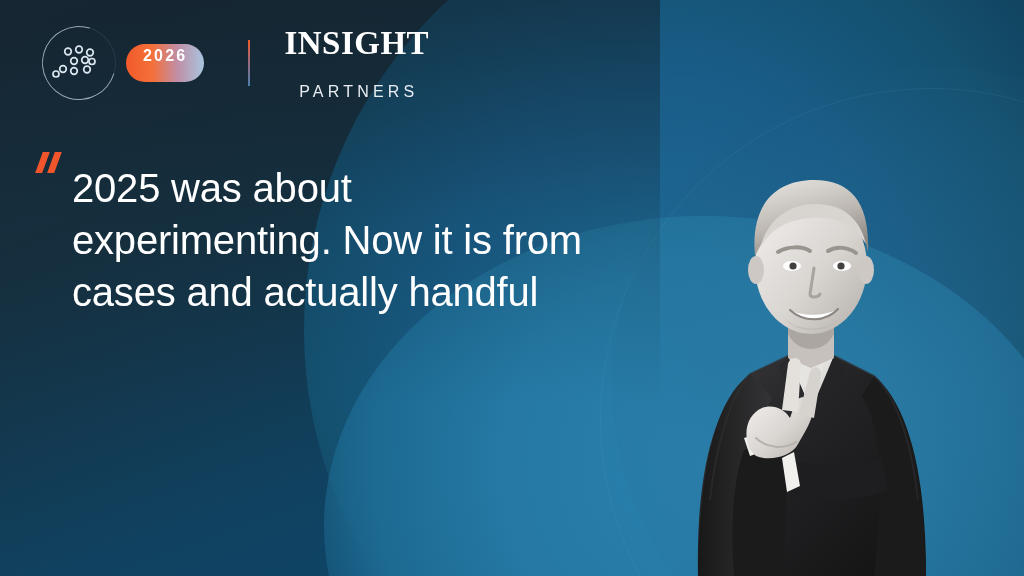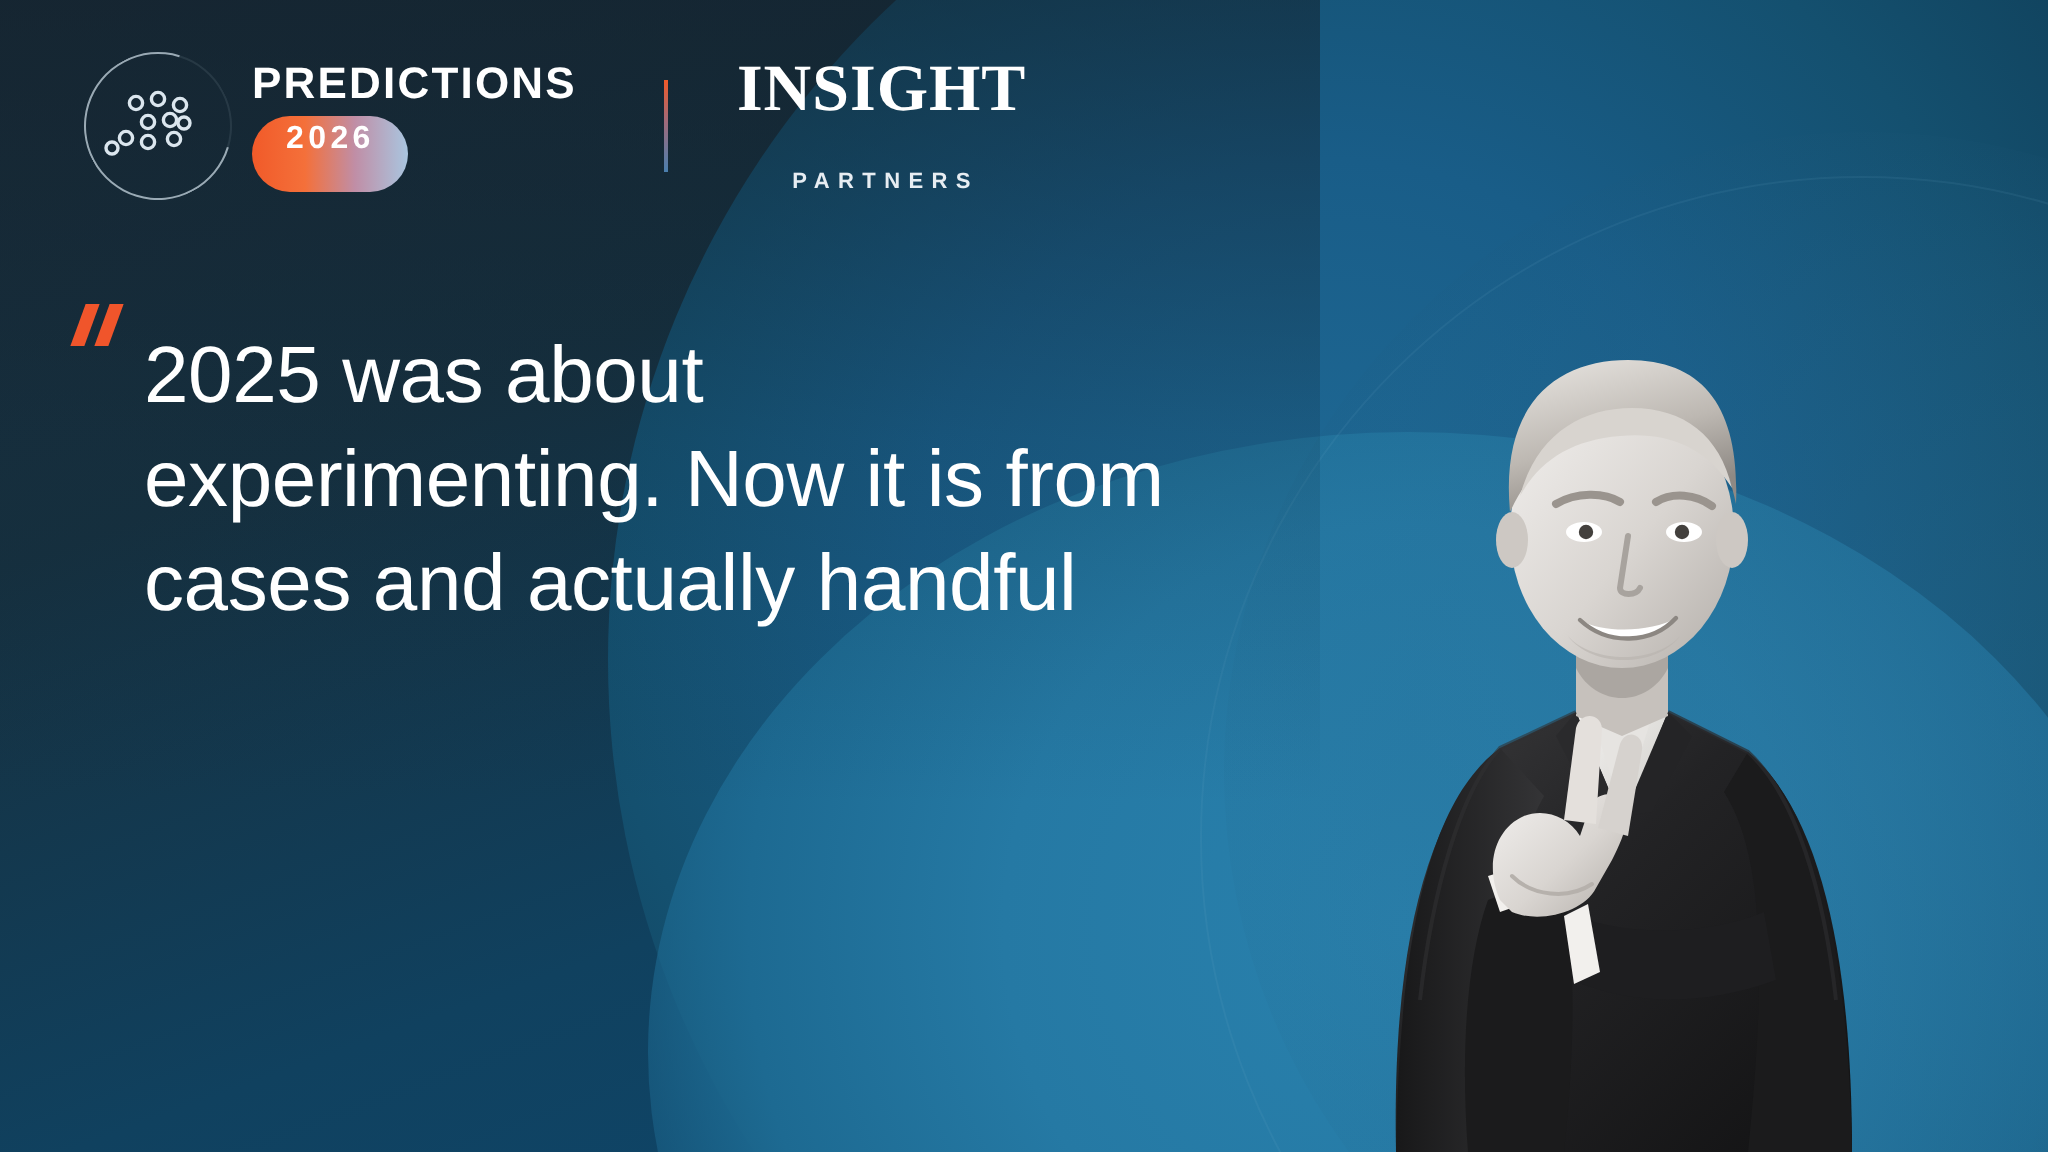--- a/index.html
+++ b/index.html
@@ -143,22 +143,22 @@
   .insight-name {
     font-family: "Liberation Serif", serif;
     color: #ffffff;
     font-size: 33px;
     font-weight: bold;
     letter-spacing: 0.5px;
     line-height: 1;
   }
   .insight-sub {
     color: #e7edf2;
-    font-size: 11px;
-    font-weight: bold;
+    font-size: 16px;
+    font-weight: normal;
     letter-spacing: 4.2px;
     line-height: 1;
     margin-top: 24px;
     margin-left: 4px;
   }
 
   
   .quote-mark {
     position: absolute;
     left: 36px;
@@ -247,21 +247,20 @@
           <circle cx="25" cy="47" r="3.3"></circle>
           <circle cx="36" cy="49" r="3.3"></circle>
           <circle cx="49" cy="47.5" r="3.3"></circle>
           <circle cx="18" cy="52" r="3.0"></circle>
           <circle cx="54" cy="39.5" r="3.0"></circle>
         </g>
       </svg>
     </div>
 
     <div class="pred-words">
-      <div class="pred-title">PREDICTIONS</div>
       <div class="pred-badge">2026</div>
     </div>
 
     <div class="divider"></div>
 
     <div class="insight-lock">
       <div class="insight-name">INSIGHT</div>
       <div class="insight-sub">PARTNERS</div>
     </div>
   </div>

